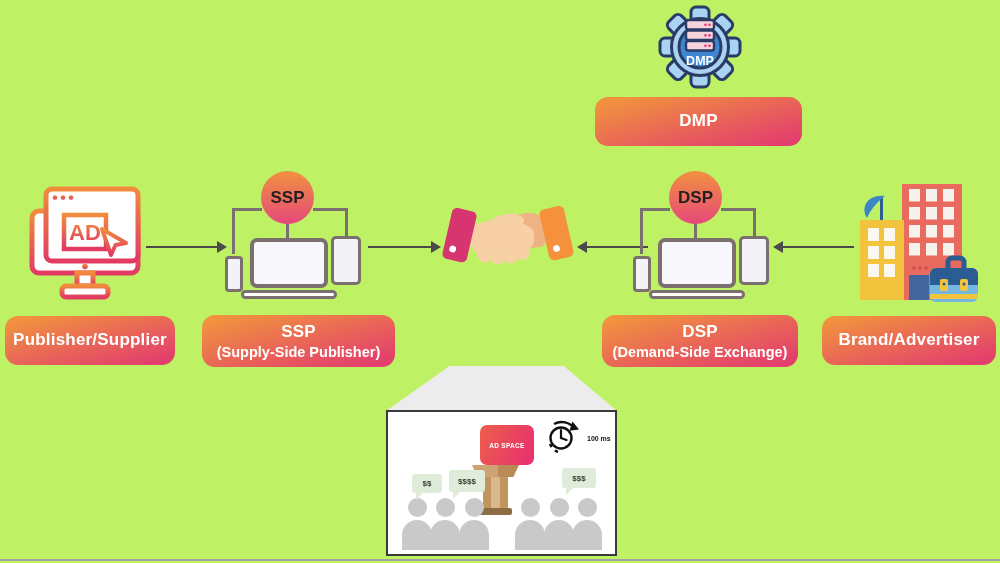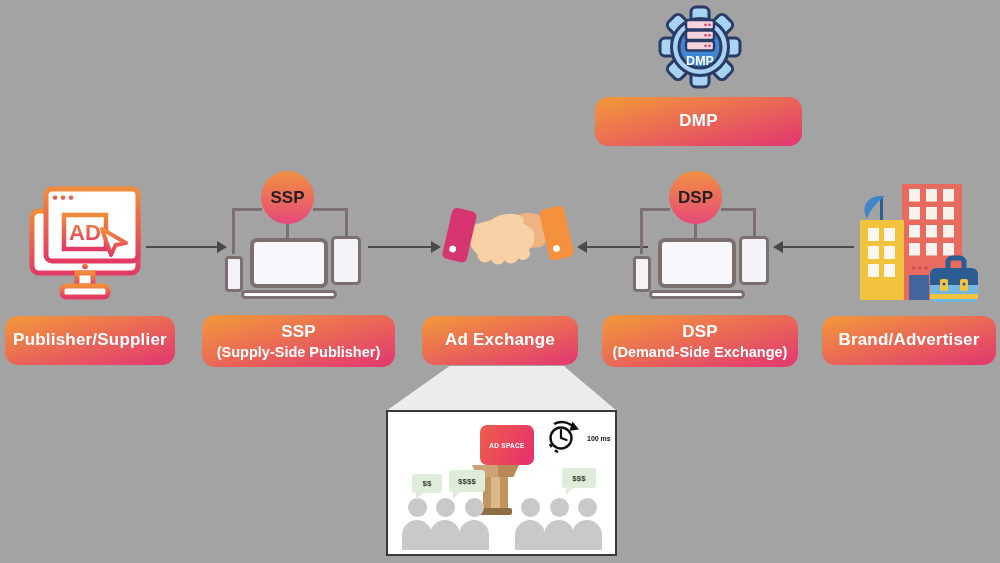--- a/index.html
+++ b/index.html
@@ -1,18 +1,18 @@
 <!DOCTYPE html>
 <html><head>
 <meta charset="utf-8">
 <style>
   * { margin:0; padding:0; box-sizing:border-box; }
   html,body { background:#fff; }
   body { font-family:"Liberation Sans","DejaVu Sans",sans-serif; }
-  .stage { position:relative; width:1000px; height:563px; background:#a3a3a3; overflow:hidden; }
+  .stage { position:relative; width:1000px; height:563px; background:#bef264; overflow:hidden; }
 
   
   .pill {
     position:absolute; border-radius:13px; color:#fff; font-weight:bold;
     display:flex; flex-direction:column; align-items:center; justify-content:center;
     background:linear-gradient(165deg,#F0923E 8%,#E33E6D 92%);
     text-align:center; line-height:1.3;
   }
   .pill .t1 { font-size:17px; letter-spacing:.2px; }
   .pill .t2 { font-size:14.5px; }
@@ -231,23 +231,20 @@
     <circle cx="108" cy="102" r="1.5" fill="#2B5C92"></circle>
   </svg>
 
   <div class="pill" style="left:5px; top:316px; width:170px; height:49px;">
     <div class="t1">Publisher/Supplier</div>
   </div>
   <div class="pill" style="left:202px; top:315px; width:193px; height:52px;">
     <div class="t1">SSP</div>
     <div class="t2">(Supply-Side Publisher)</div>
   </div>
-  <div class="pill" style="left:422px; top:316px; width:156px; height:49px;">
-    <div class="t1">Ad Exchange</div>
-  </div>
   <div class="pill" style="left:602px; top:315px; width:196px; height:52px;">
     <div class="t1">DSP</div>
     <div class="t2">(Demand-Side Exchange)</div>
   </div>
   <div class="pill" style="left:822px; top:316px; width:174px; height:49px;">
     <div class="t1">Brand/Advertiser</div>
   </div>
 
   <div class="beam"></div>
 

